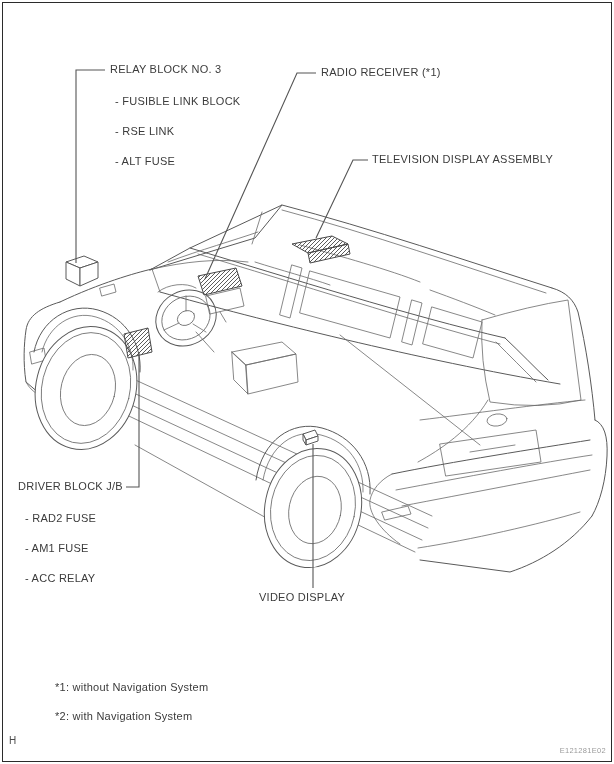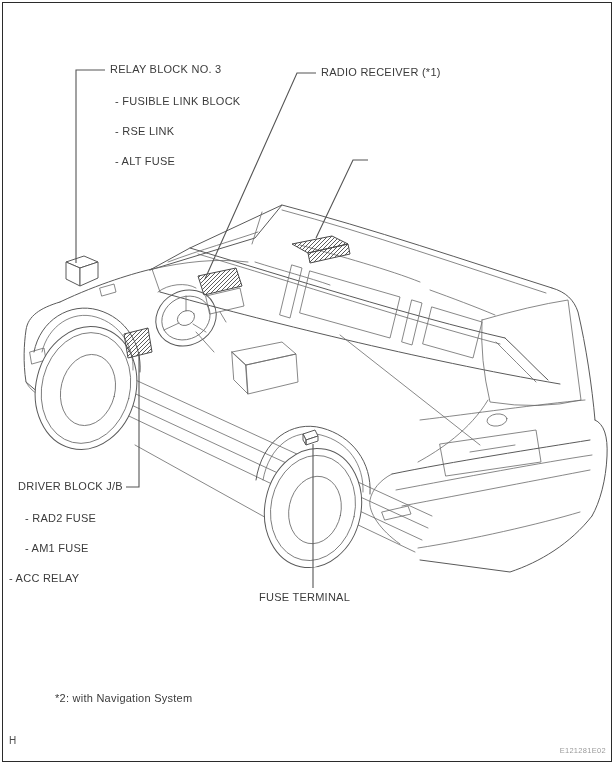--- a/index.html
+++ b/index.html
@@ -153,27 +153,29 @@
       <path class="leader" d="M313 588 L313 444"></path>
     </g>
   </svg>
 
   <div class="label" style="left:110px;top:63px">RELAY BLOCK NO. 3</div>
   <div class="label" style="left:115px;top:95px">- FUSIBLE LINK BLOCK</div>
   <div class="label" style="left:115px;top:125px">- RSE LINK</div>
   <div class="label" style="left:115px;top:155px">- ALT FUSE</div>
 
   <div class="label" style="left:321px;top:66px">RADIO RECEIVER (*1)</div>
+  <div class="label" style="left:372px;top:153px">TELEVISION DISPLAY ASSEMBLY</div>
 
   <div class="label" style="left:18px;top:480px">DRIVER BLOCK J/B</div>
   <div class="label" style="left:25px;top:512px">- RAD2 FUSE</div>
   <div class="label" style="left:25px;top:542px">- AM1 FUSE</div>
-  <div class="label" style="left:9px;top:572px">- ACC RELAY</div>
+  <div class="label" style="left:25px;top:572px">- ACC RELAY</div>
 
-  <div class="label" style="left:259px;top:591px">FUSE TERMINAL</div>
+  <div class="label" style="left:259px;top:591px">VIDEO DISPLAY</div>
 
-  <div class="label" style="left:55px;top:692px">*2: with Navigation System</div>
+  <div class="label" style="left:55px;top:681px">*1: without Navigation System</div>
+  <div class="label" style="left:55px;top:710px">*2: with Navigation System</div>
 
   <div class="page-marker">H</div>
   <div class="fig-code">E121281E02</div>
 
   <div class="frame"></div>
 </div>
 
 </body></html>

